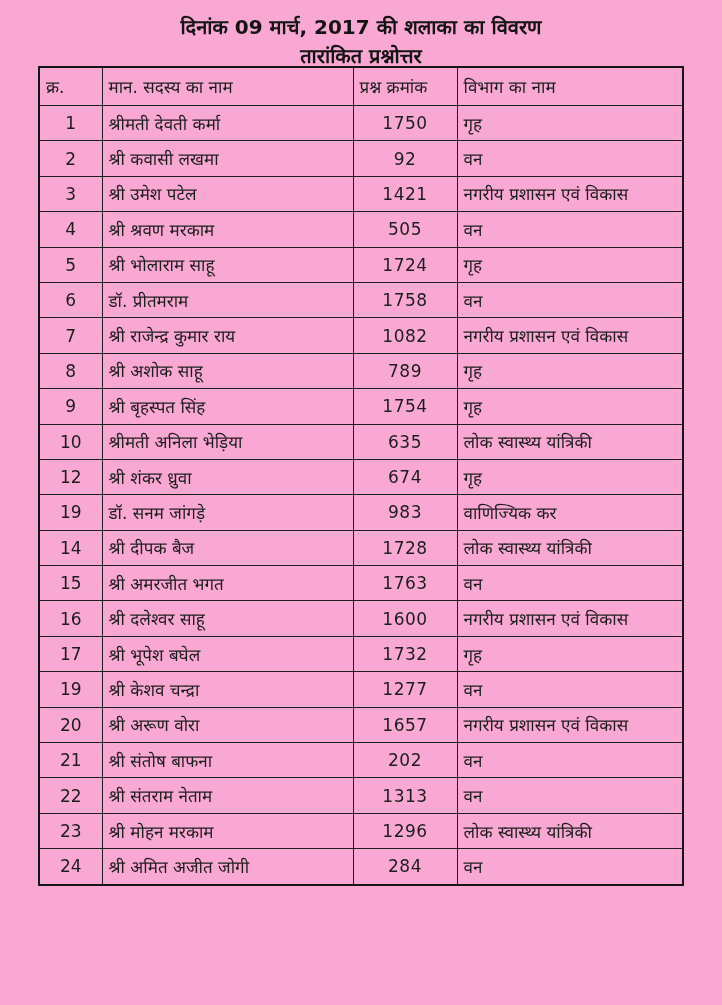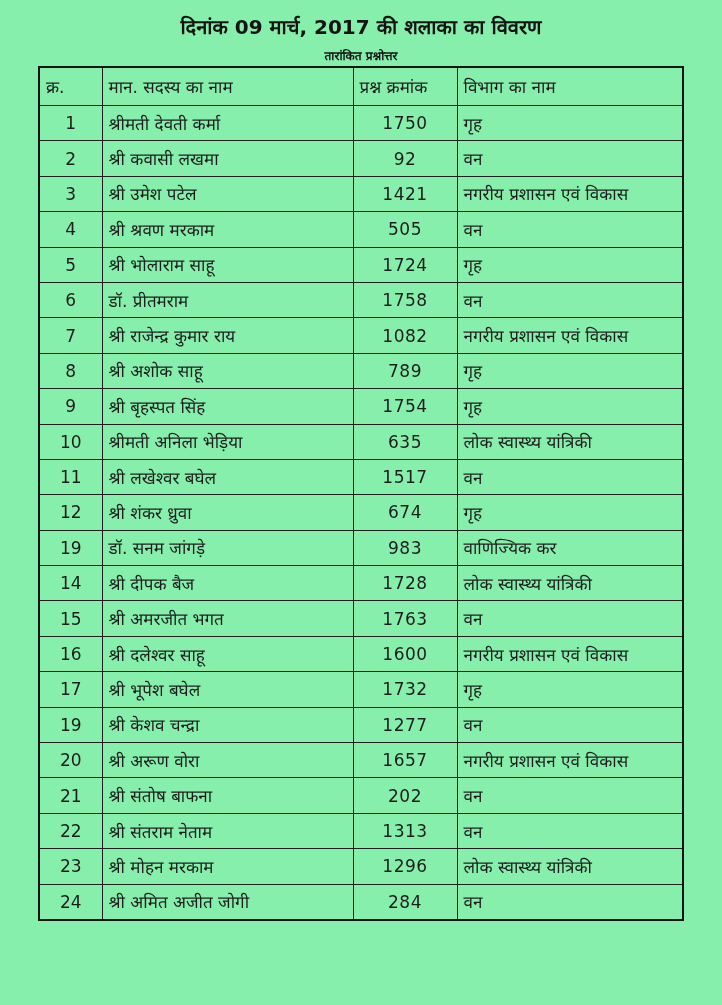--- a/index.html
+++ b/index.html
@@ -11,34 +11,34 @@
     width: 722px;
     height: 1005px;
     overflow: hidden;
     font-family: "DejaVu Sans", "Liberation Sans", sans-serif;
     color: #1c1c1c;
     position: relative;
   }
   .page {
     width: 722px;
     height: 1005px;
-    background: #86efac;
+    background: #f9a8d4;
   }
   .title-block {
     padding-top: 13px;
     text-align: center;
   }
   .doc-title {
     font-size: 20px;
     font-weight: bold;
     line-height: 28px;
     color: #141414;
   }
   .doc-subtitle {
-    font-size: 12px;
+    font-size: 20px;
     font-weight: bold;
     line-height: 30px;
     color: #141414;
   }
   table.shalaka {
     position: absolute;
     left: 38px;
     top: 66px;
     width: 644px;
     border-collapse: collapse;
@@ -151,26 +151,20 @@
         <td class="cell-qno">1754</td>
         <td class="cell-dept">गृह</td>
       </tr>
         <tr style="">
         <td class="cell-serial">10</td>
         <td class="cell-name">श्रीमती अनिला भेड़िया</td>
         <td class="cell-qno">635</td>
         <td class="cell-dept">लोक स्वास्थ्य यांत्रिकी</td>
       </tr>
         <tr style="">
-        <td class="cell-serial">11</td>
-        <td class="cell-name">श्री लखेश्वर बघेल</td>
-        <td class="cell-qno">1517</td>
-        <td class="cell-dept">वन</td>
-      </tr>
-        <tr style="">
         <td class="cell-serial">12</td>
         <td class="cell-name">श्री शंकर ध्रुवा</td>
         <td class="cell-qno">674</td>
         <td class="cell-dept">गृह</td>
       </tr>
         <tr style="">
         <td class="cell-serial">19</td>
         <td class="cell-name">डॉ. सनम जांगड़े</td>
         <td class="cell-qno">983</td>
         <td class="cell-dept">वाणिज्यिक कर</td>

